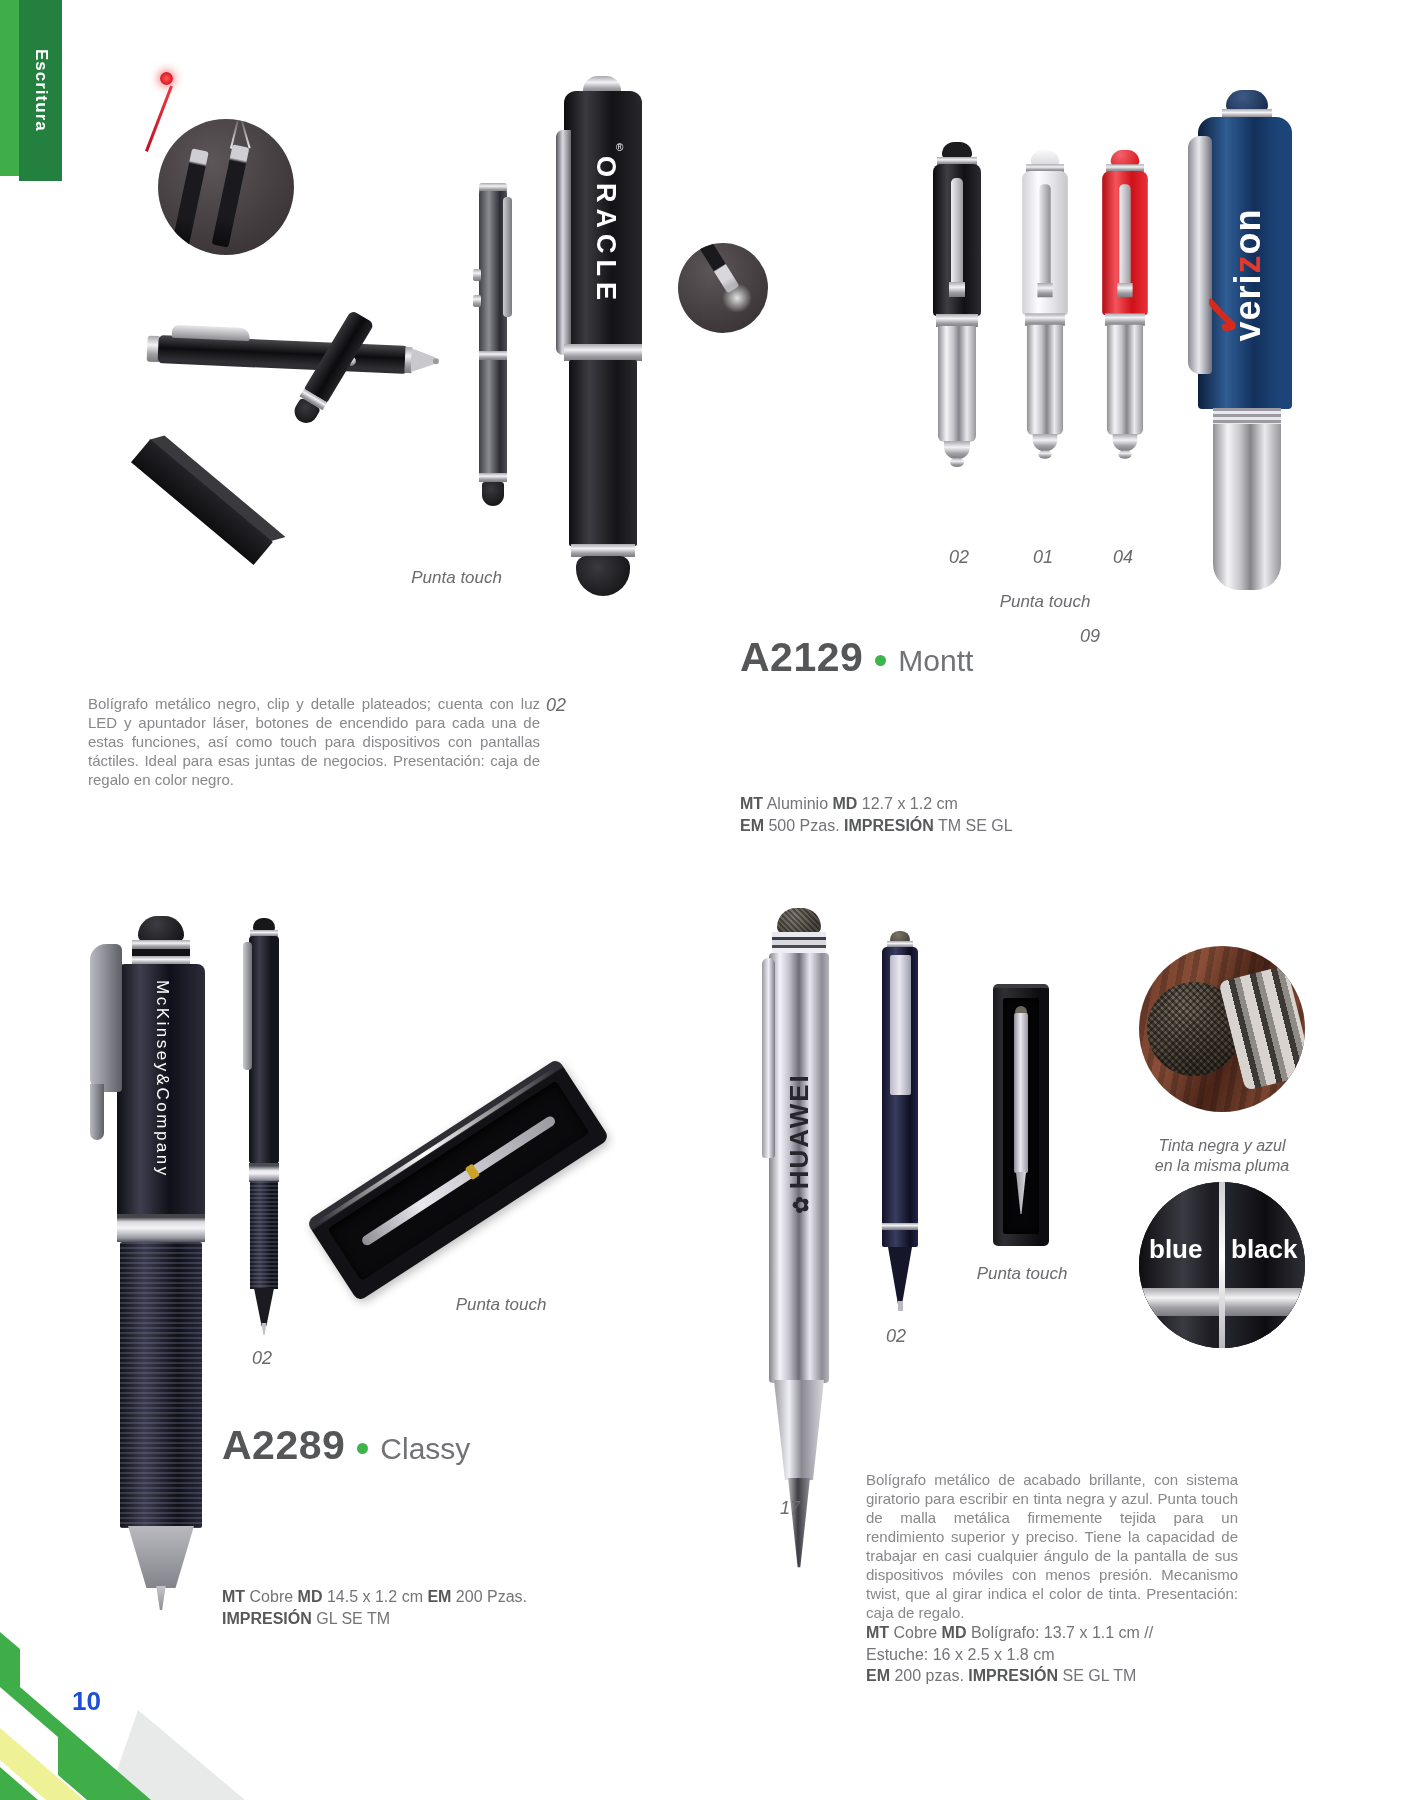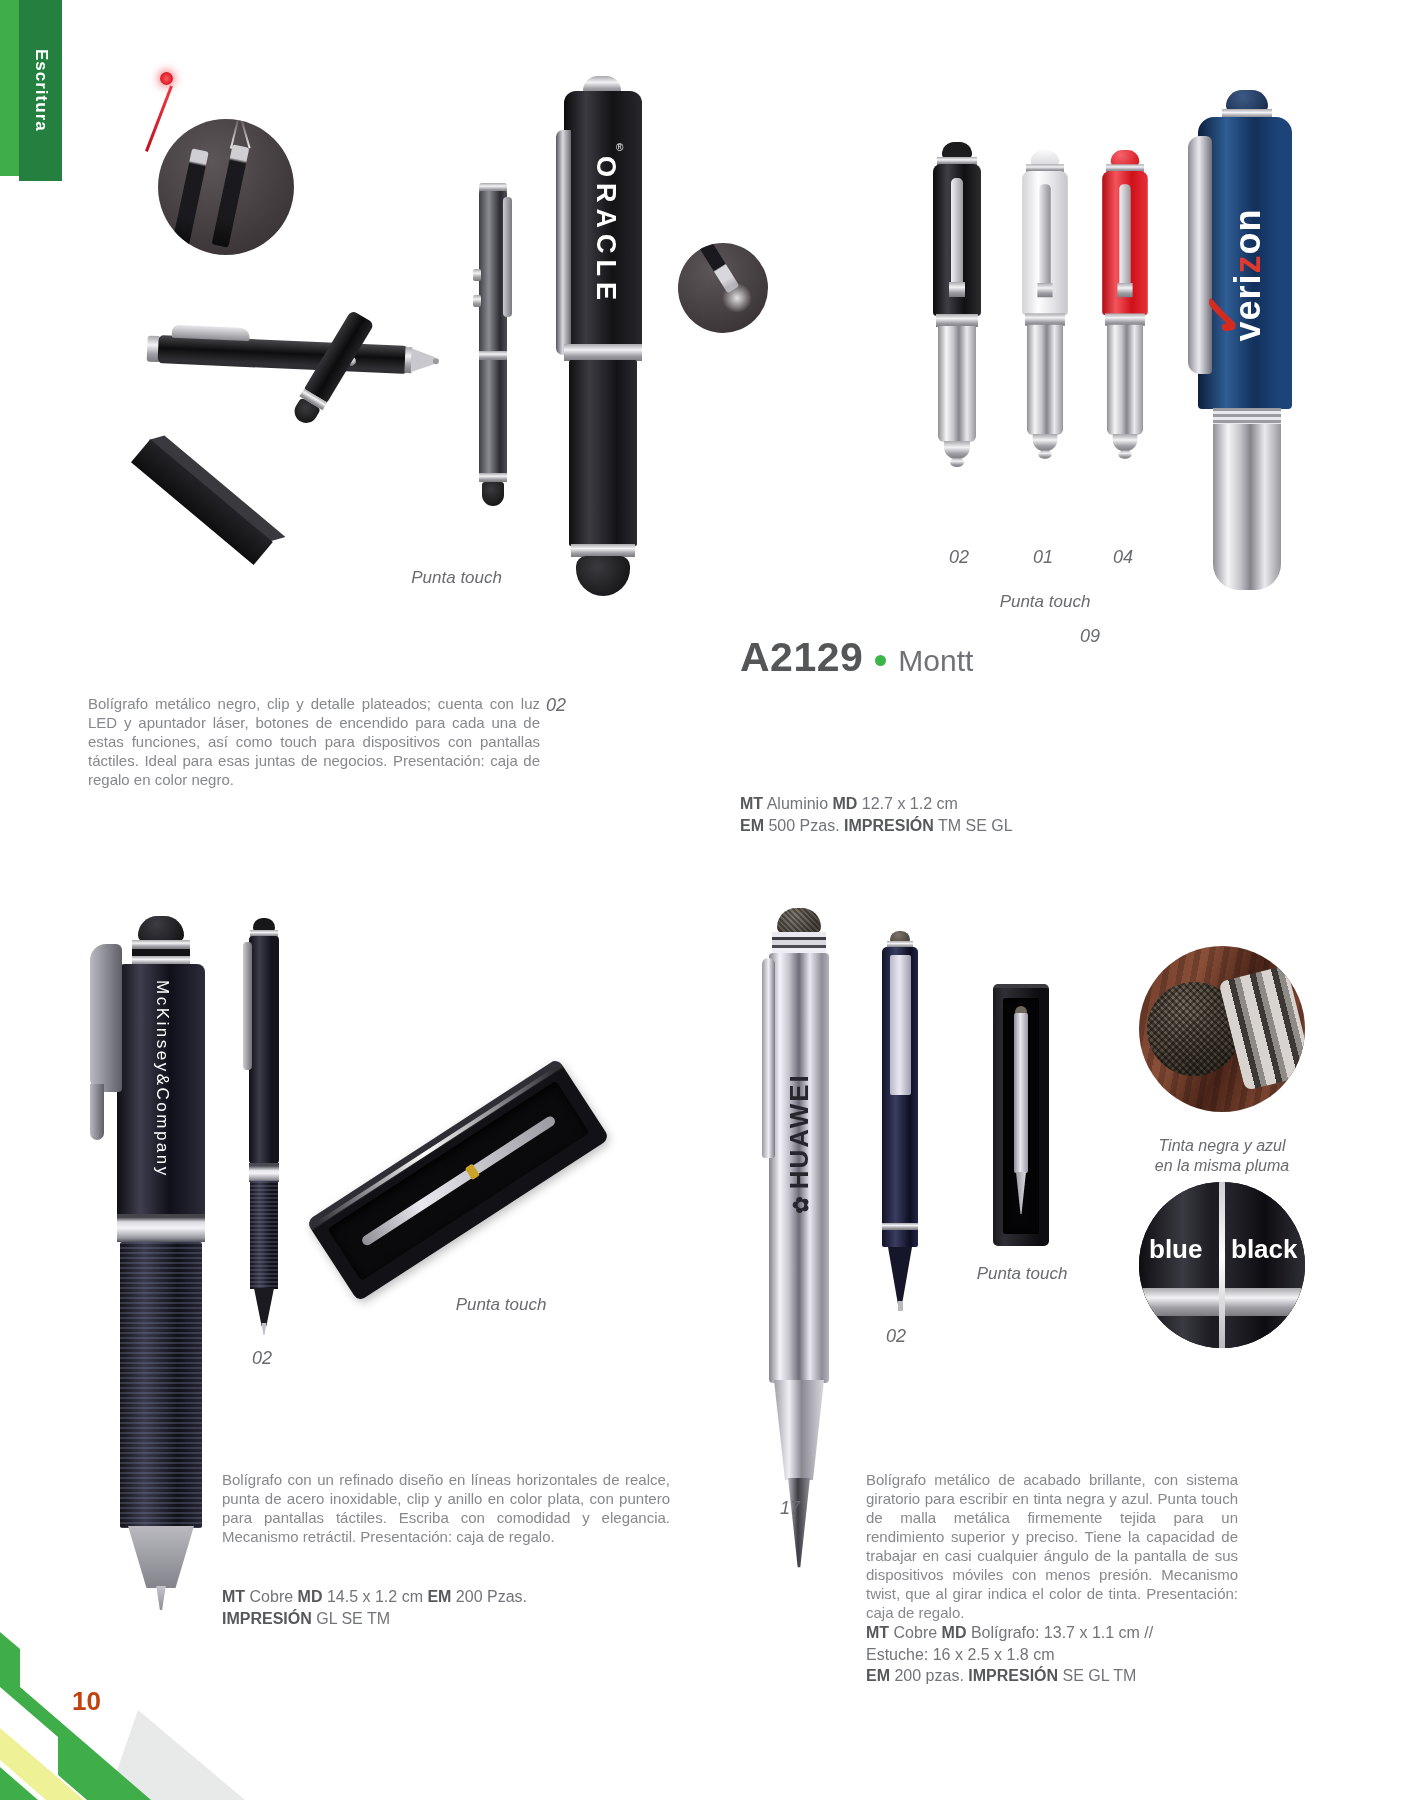--- a/index.html
+++ b/index.html
@@ -191,21 +191,25 @@
       <div class="abs" style="left:8px;top:6px;width:284px;height:4px;background:linear-gradient(90deg,rgba(255,255,255,0),#fff 45%,rgba(255,255,255,0));"></div>
       <div class="abs" style="left:14px;top:18px;width:272px;height:62px;background:#0a0a0c;border-radius:4px;box-shadow:inset 0 3px 8px #000;">
         <div class="abs" style="left:22px;top:26px;width:228px;height:10px;border-radius:5px;background:linear-gradient(90deg,#8e8e94,#e8e8ee 30%,#9a9aa0);"></div>
         <div class="abs" style="left:148px;top:24px;width:9px;height:14px;background:#c9a227;border-radius:2px;"></div>
       </div>
     </div>
   </div>
 
   <div class="abs callout" style="left:440px;top:1295px;width:122px;text-align:center;">Punta touch</div>
   <div class="abs code-label" style="left:252px;top:1348px;">02</div>
-  <p class="abs desc" style="left:222px;top:1470px;width:448px;">Bolígrafo con un refinado diseño en líneas horizontales de realce, punta de acero inoxidable, clip y anillo en color plata, con puntero para pantallas táctiles. Escriba con comodidad y elegancia. Mecanismo retráctil. Presentación: caja de regalo.</p>
+  <div class="abs ptitle" style="left:222px;top:1422px;">
+    <span class="tcode">A2289</span>
+    <span class="tdot"></span>
+    <span class="tname">Classy</span>
+  </div>
   <div class="abs specs" style="left:222px;top:1586px;">
     <div><b>MT</b><span> Cobre </span><b>MD</b><span> 14.5 x 1.2 cm </span><b>EM</b><span> 200 Pzas.</span></div>
     <div><b>IMPRESIÓN</b><span> GL SE TM</span></div>
   </div>
 
   <div class="abs" style="left:764px;top:908px;width:70px;height:664px;">
     <div class="abs" style="left:13px;top:0;width:44px;height:26px;border-radius:22px 22px 8px 8px;background:repeating-linear-gradient(45deg,rgba(0,0,0,.35) 0 2px,rgba(0,0,0,0) 2px 4px),radial-gradient(circle at 38% 32%,#837c72,#4e4840 72%);"></div>
     <div class="abs" style="left:8px;top:24px;width:54px;height:22px;background:linear-gradient(180deg,#e9e9ef 0 5px,#3c3c42 5px 8px,#d8d8de 8px 13px,#4a4a50 13px 16px,#eeeef4 16px);"></div>
     <div class="abs" style="left:5px;top:45px;width:60px;height:430px;border-radius:4px;background:linear-gradient(90deg,#85848c,#f4f3f9 18%,#c2c1cb 34%,#6e6d77 50%,#e9e8f0 68%,#8e8d97 88%,#b4b3bd);"></div>
     <div class="abs" style="left:-2px;top:50px;width:13px;height:200px;border-radius:6px 6px 3px 3px;background:linear-gradient(90deg,#9a99a1,#eeeef4 50%,#7c7b85);"></div>
@@ -263,15 +267,15 @@
     <div><b></b><span>Estuche: 16 x 2.5 x 1.8 cm</span></div>
     <div><b>EM</b><span> 200 pzas. </span><b>IMPRESIÓN</b><span> SE GL TM</span></div>
   </div>
 
   <svg class="abs" style="left:0;top:1595px;" width="720" height="205" viewBox="0 0 720 205">
     <polygon points="138,115 620,520 58,345" fill="#e8e9e9"></polygon>
     <polygon points="0,37 20,54 20,92 151,205 87,205 58,180 58,142 0,92" fill="#3fae49"></polygon>
     <polygon points="0,133 84,205 46,205 0,165" fill="#eef195"></polygon>
     <polygon points="0,172 38,205 0,205" fill="#3fae49"></polygon>
   </svg>
-  <div class="abs" style="left:72px;top:1686px;font-size:26px;font-weight:bold;color:#c2410c;">10</div>
+  <div class="abs" style="left:72px;top:1686px;font-size:26px;font-weight:bold;color:#1d4ed8;">10</div>
 
 </div>
 
 </body></html>

